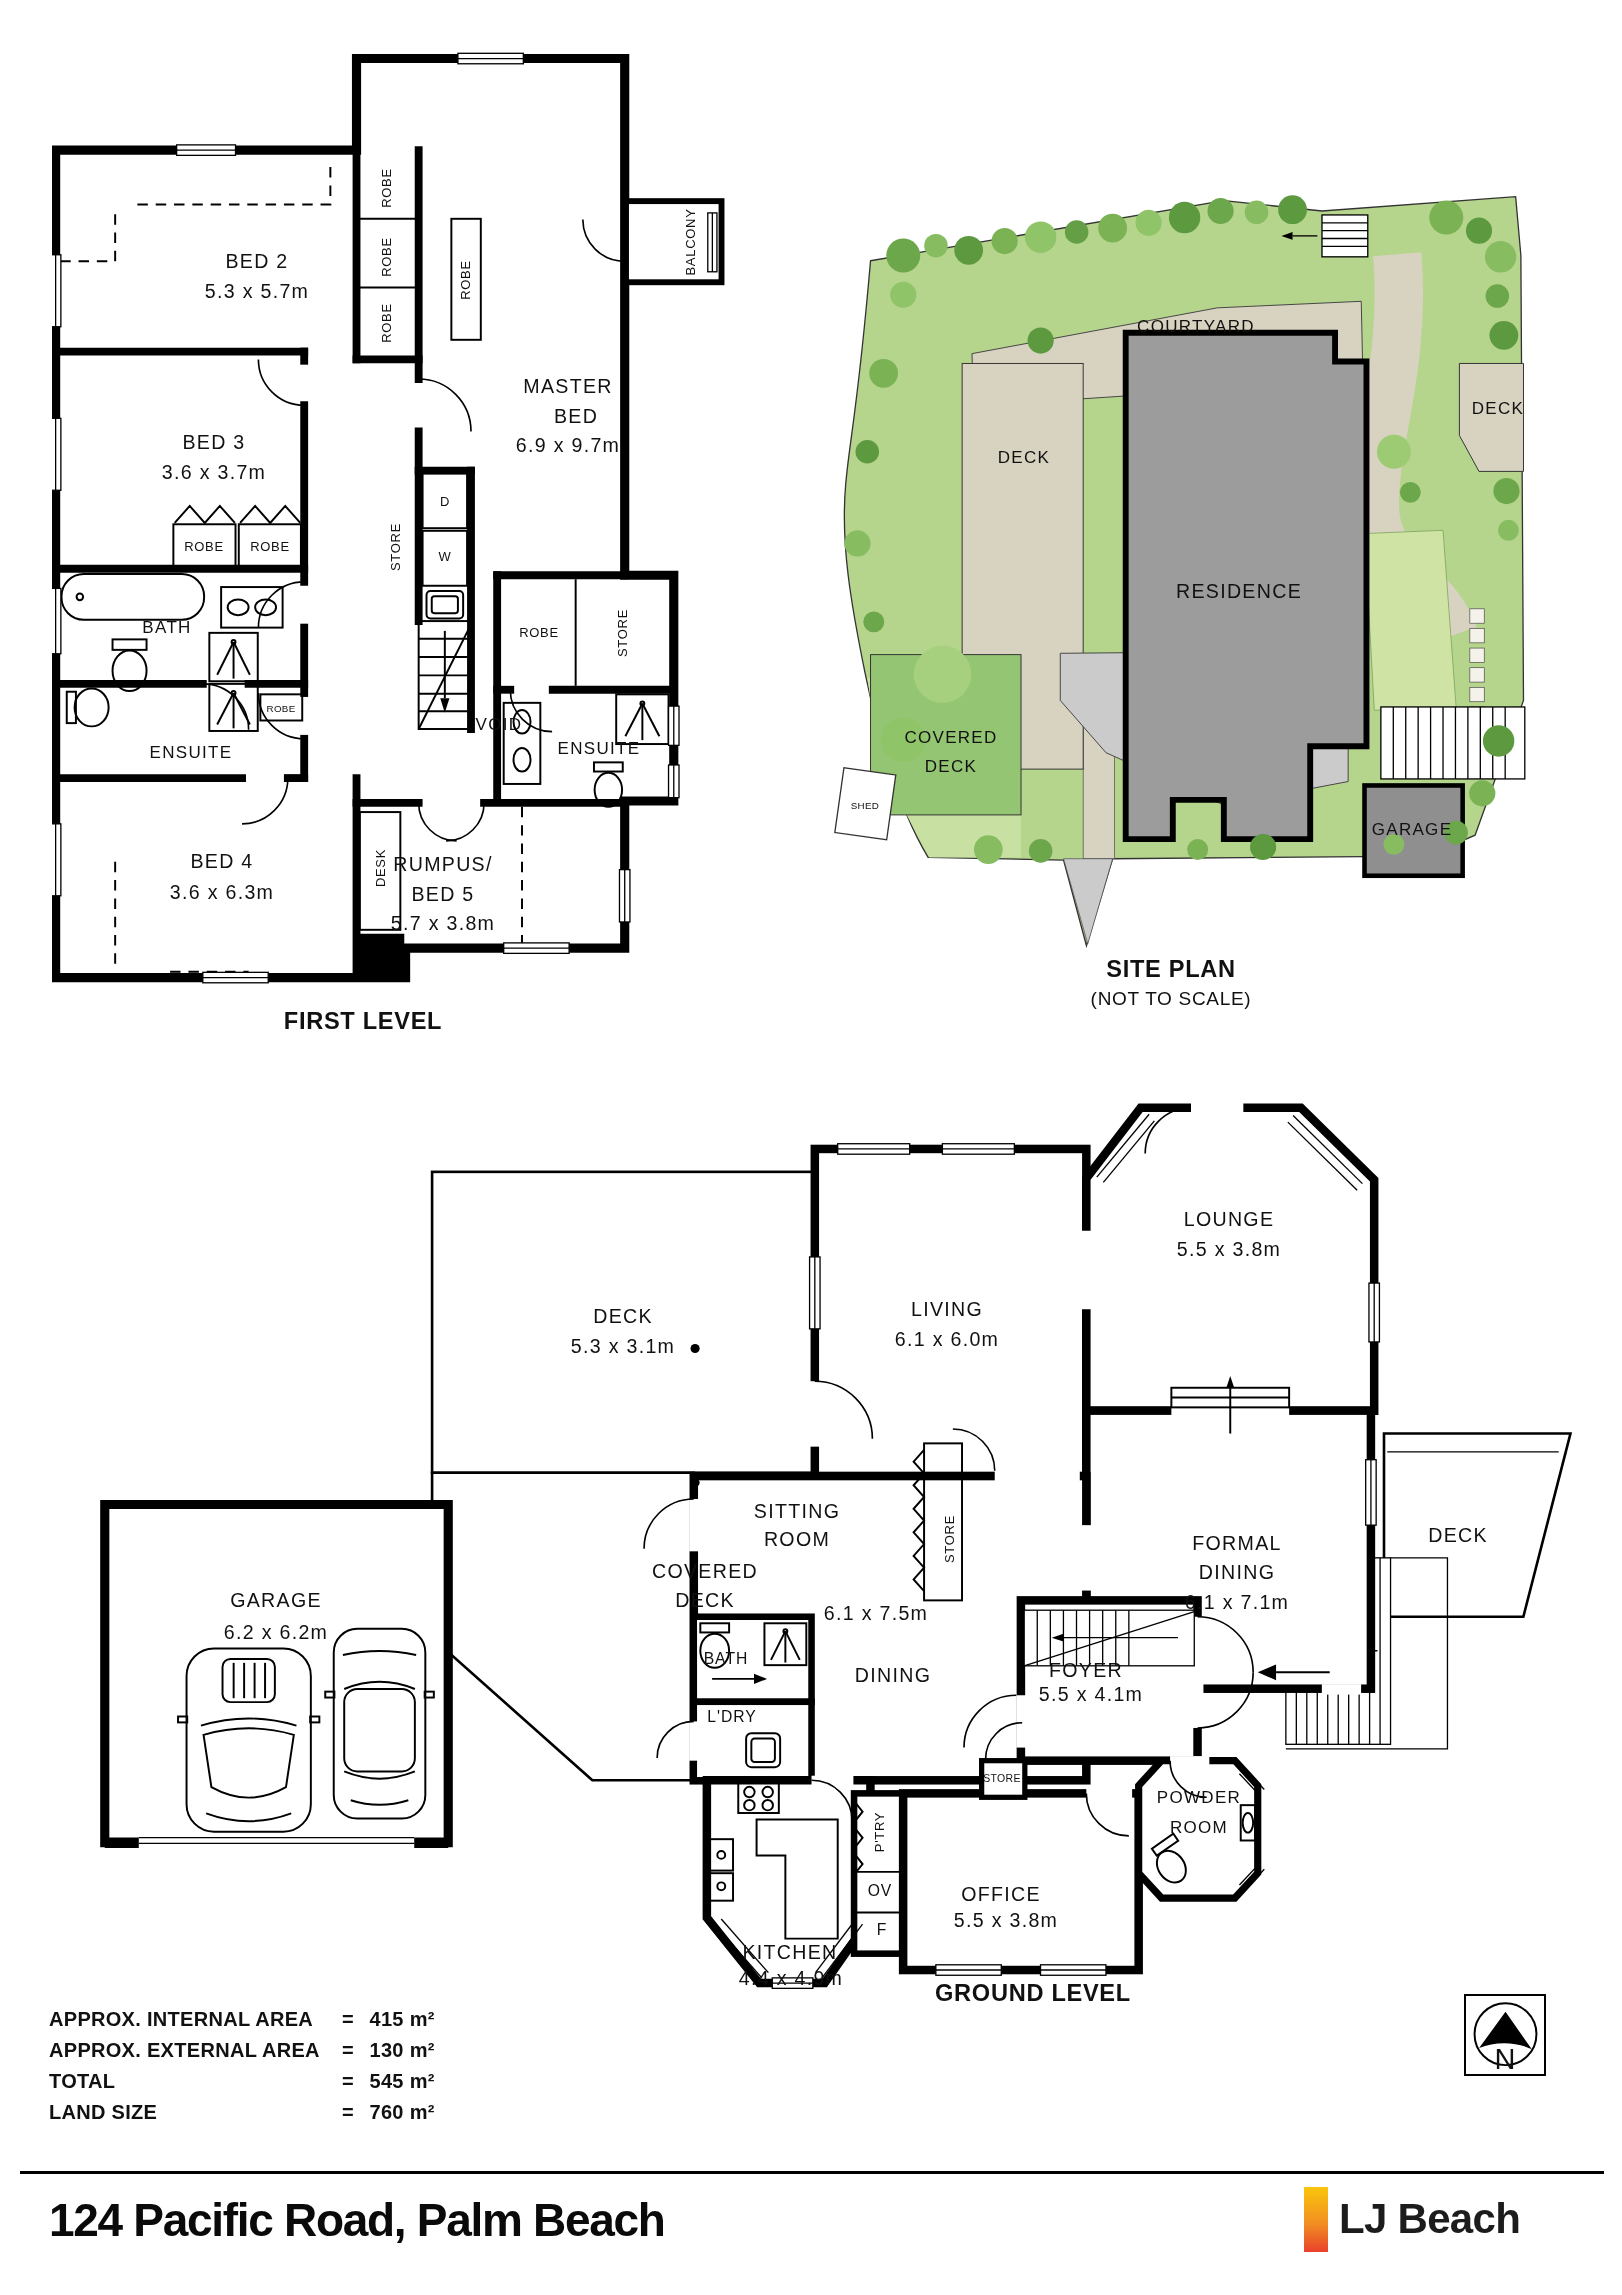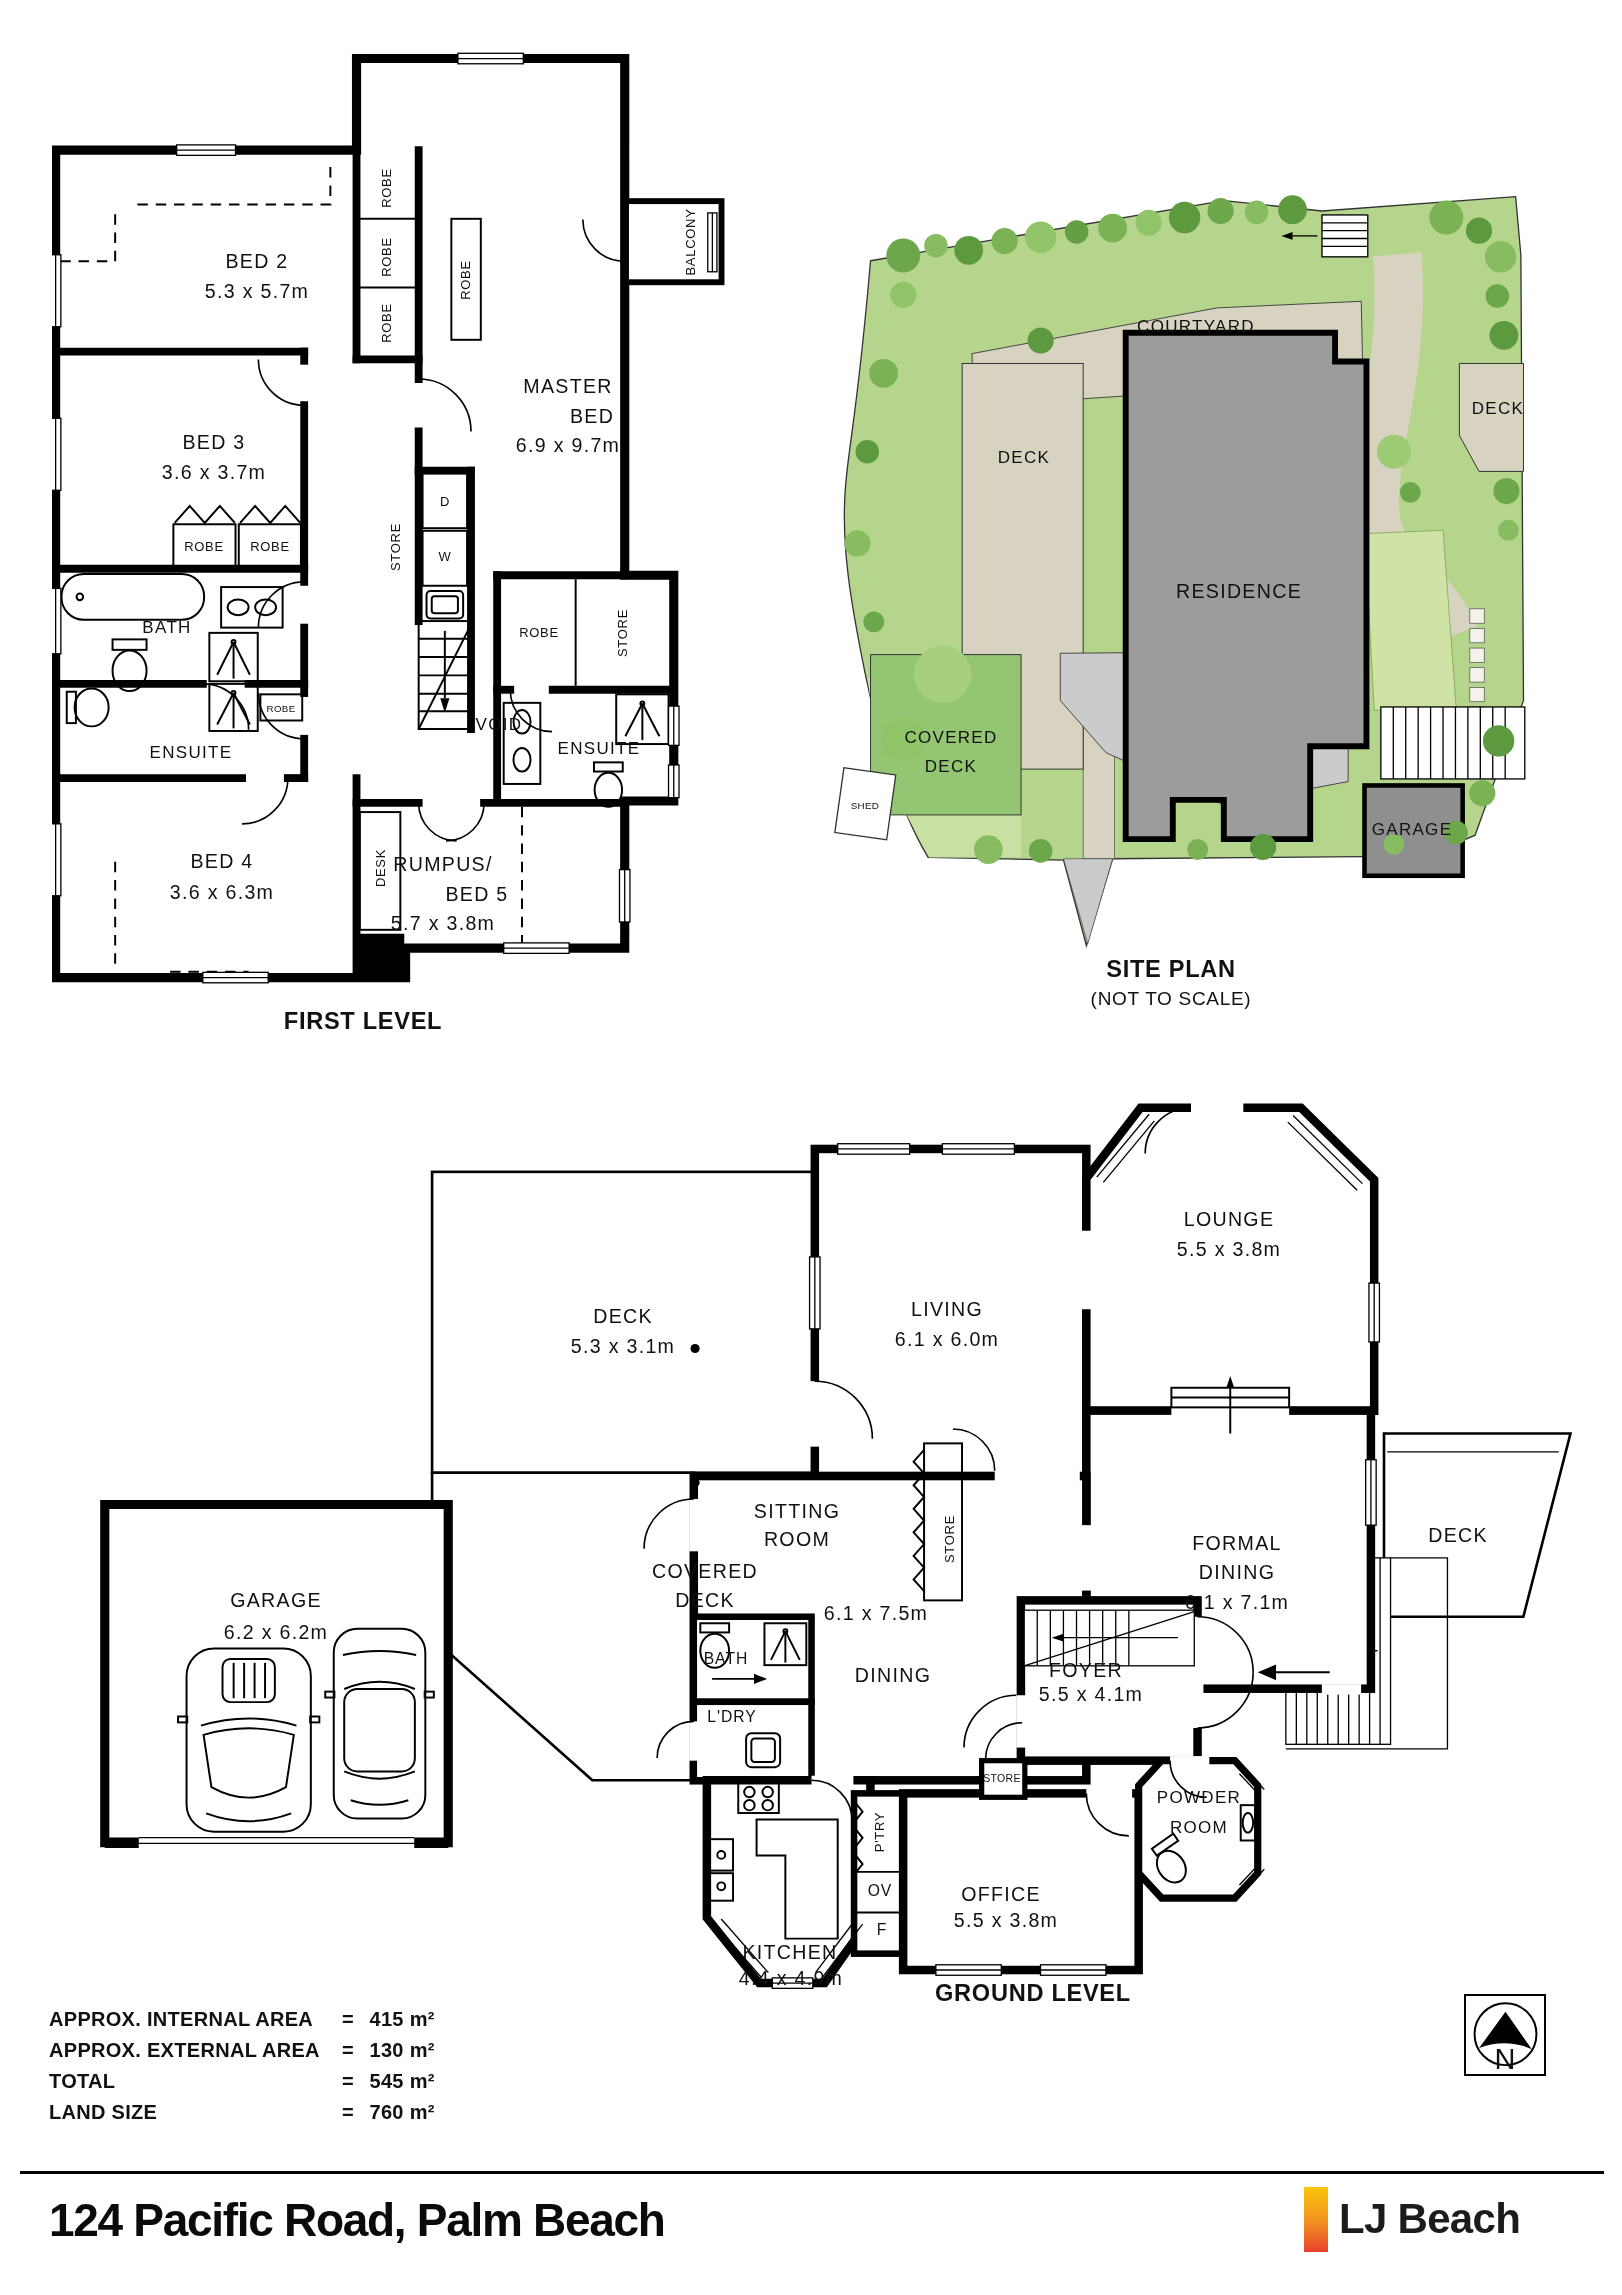--- a/index.html
+++ b/index.html
@@ -205,28 +205,28 @@
     <path d="M 875,320 A 64,64 0 0 1 811,256"></path>
     <path d="M 700,975 A 64,64 0 0 0 764,1039"></path>
   </g>
 </svg>
 
 <div class="lbl" style="left:257px;top:262px;">BED 2</div>
 <div class="lbl" style="left:257px;top:292px;">5.3 x 5.7m</div>
 <div class="lbl" style="left:214px;top:443px;">BED 3</div>
 <div class="lbl" style="left:214px;top:473px;">3.6 x 3.7m</div>
 <div class="lbl" style="left:568px;top:387px;">MASTER</div>
-<div class="lbl" style="left:592px;top:417px;">BED</div>
+<div class="lbl" style="left:576px;top:417px;">BED</div>
 <div class="lbl" style="left:568px;top:446px;">6.9 x 9.7m</div>
 <div class="lbl s26" style="left:167px;top:628px;">BATH</div>
 <div class="lbl s26" style="left:191px;top:753px;">ENSUITE</div>
 <div class="lbl" style="left:222px;top:862px;">BED 4</div>
 <div class="lbl" style="left:222px;top:893px;">3.6 x 6.3m</div>
 <div class="lbl" style="left:443px;top:865px;">RUMPUS/</div>
-<div class="lbl" style="left:443px;top:895px;margin-left:34px;">BED 5</div>
+<div class="lbl" style="left:443px;top:895px;">BED 5</div>
 <div class="lbl" style="left:443px;top:924px;">5.7 x 3.8m</div>
 <div class="lbl s26" style="left:499px;top:725px;">VOID</div>
 <div class="lbl v s20" style="left:691px;top:242px;">BALCONY</div>
 <div class="lbl v s20" style="left:381px;top:868px;">DESK</div>
 <div class="lbl v s20" style="left:387px;top:188px;">ROBE</div>
 <div class="lbl v s20" style="left:387px;top:257px;">ROBE</div>
 <div class="lbl v s20" style="left:387px;top:323px;">ROBE</div>
 <div class="lbl v s20" style="left:466px;top:280px;">ROBE</div>
 <div class="lbl s20" style="left:204px;top:547px;">ROBE</div>
 <div class="lbl s20" style="left:270px;top:547px;">ROBE</div>

